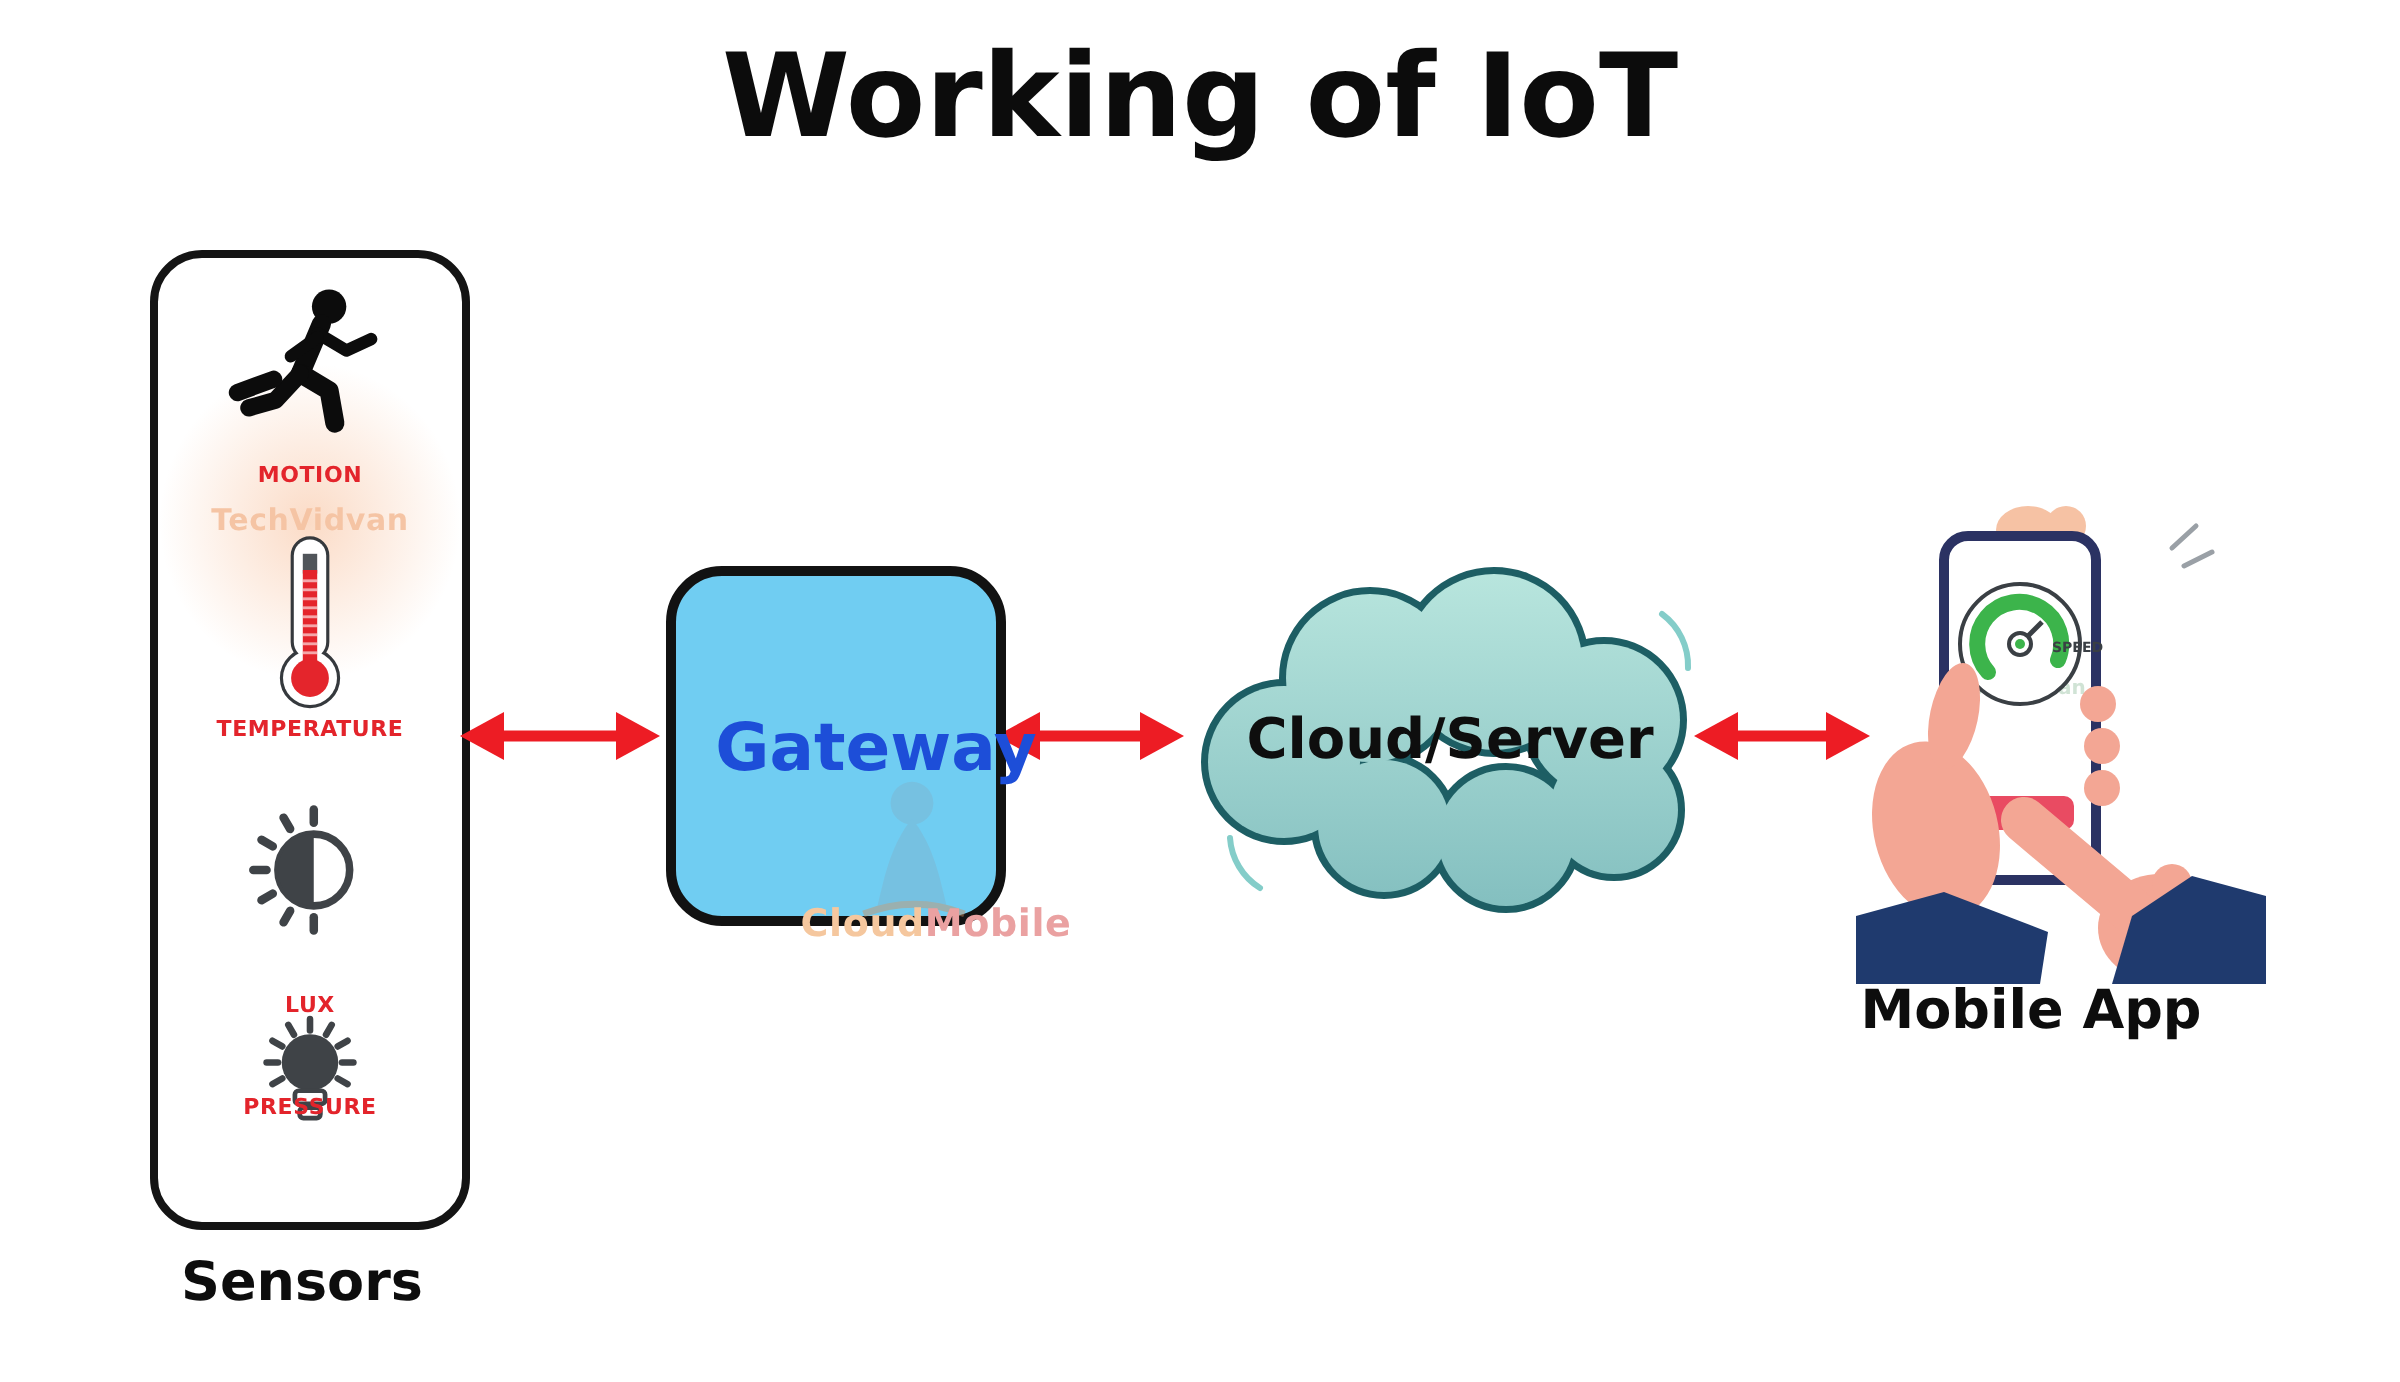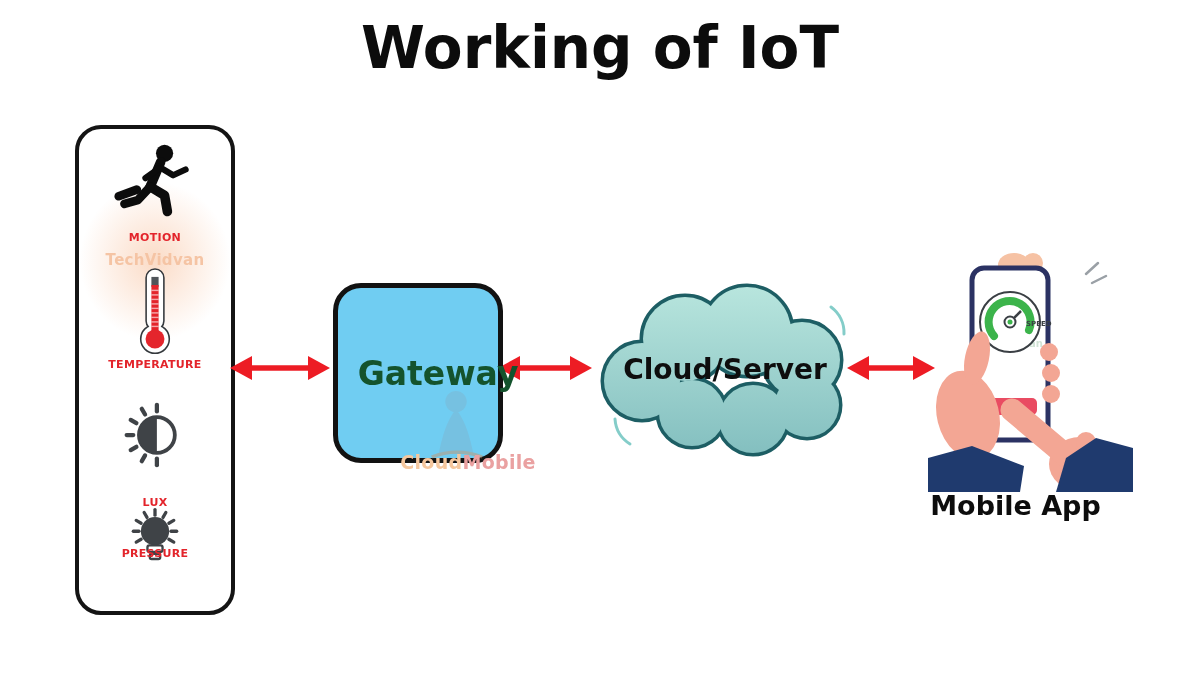--- a/index.html
+++ b/index.html
@@ -17,21 +17,21 @@
   .warm-blob{left:28px;top:52px;width:96px;height:160px;
              background:radial-gradient(ellipse at center,rgba(246,176,130,.45),rgba(246,176,130,0) 70%);}
   .sensor-label{font-size:11px;font-weight:bold;color:#e3242b;letter-spacing:.3px;white-space:nowrap;}
   .wm-sensors{top:122px;font-size:15px;font-weight:bold;color:#f5c4a4;letter-spacing:.3px;}
   .caption{font-size:27px;font-weight:bold;color:#0d0d0d;text-align:center;}
 
   
   .gateway-box{left:333px;top:283px;width:160px;height:170px;background:#70cdf2;
                border:5px solid #121212;border-radius:28px;
                display:flex;align-items:center;justify-content:center;}
-  .gateway-box span{font-size:33px;font-weight:bold;color:#14532d;margin-left:40px;}
+  .gateway-box span{font-size:33px;font-weight:bold;color:#1d4ed8;margin-left:40px;}
   .wm-gateway{left:398px;top:451px;width:140px;text-align:center;
               font-size:19px;font-weight:bold;letter-spacing:.3px;}
   .wm-gateway .t1{color:#f5c79e;} .wm-gateway .t2{color:#eaa1a1;}
 
   
   .cloud-wrap{left:595px;top:283px;width:258px;height:185px;}
   .cloud-text{left:596px;top:283px;width:258px;height:185px;display:flex;
               align-items:center;justify-content:center;padding-bottom:12px;box-sizing:border-box;
               font-size:28px;font-weight:bold;color:#0e0e0e;}
 
@@ -125,20 +125,21 @@
           <line x1="49.7" y1="33.5" x2="54.9" y2="36.5"></line>
         </g>
         <circle cx="35" cy="25" r="15" fill="#3f4347"></circle>
         <rect x="27" y="40" width="16" height="7" rx="2" fill="#fff" stroke="#3f4347" stroke-width="2.5"></rect>
         <rect x="29.5" y="49" width="11" height="5.5" rx="2" fill="#fff" stroke="#3f4347" stroke-width="2.5"></rect>
       </svg>
     </div>
     <div class="abs sensor-label" style="top:418px;">PRESSURE</div>
   </div>
 
+  <div class="abs caption" style="left:60px;top:626px;width:182px;">Sensors</div>
 
   <div class="abs" style="left:227px;top:351px;">
     <svg class="arrow-svg" width="106" height="34" viewBox="0 0 106 34">
       <line x1="22" y1="17" x2="84" y2="17" stroke="#ed1c24" stroke-width="5.5"></line>
       <polygon points="3,17 25,5 25,29" fill="#ed1c24"></polygon>
       <polygon points="103,17 81,5 81,29" fill="#ed1c24"></polygon>
     </svg>
   </div>
   <div class="abs" style="left:495px;top:351px;">
     <svg class="arrow-svg" width="100" height="34" viewBox="0 0 100 34">

